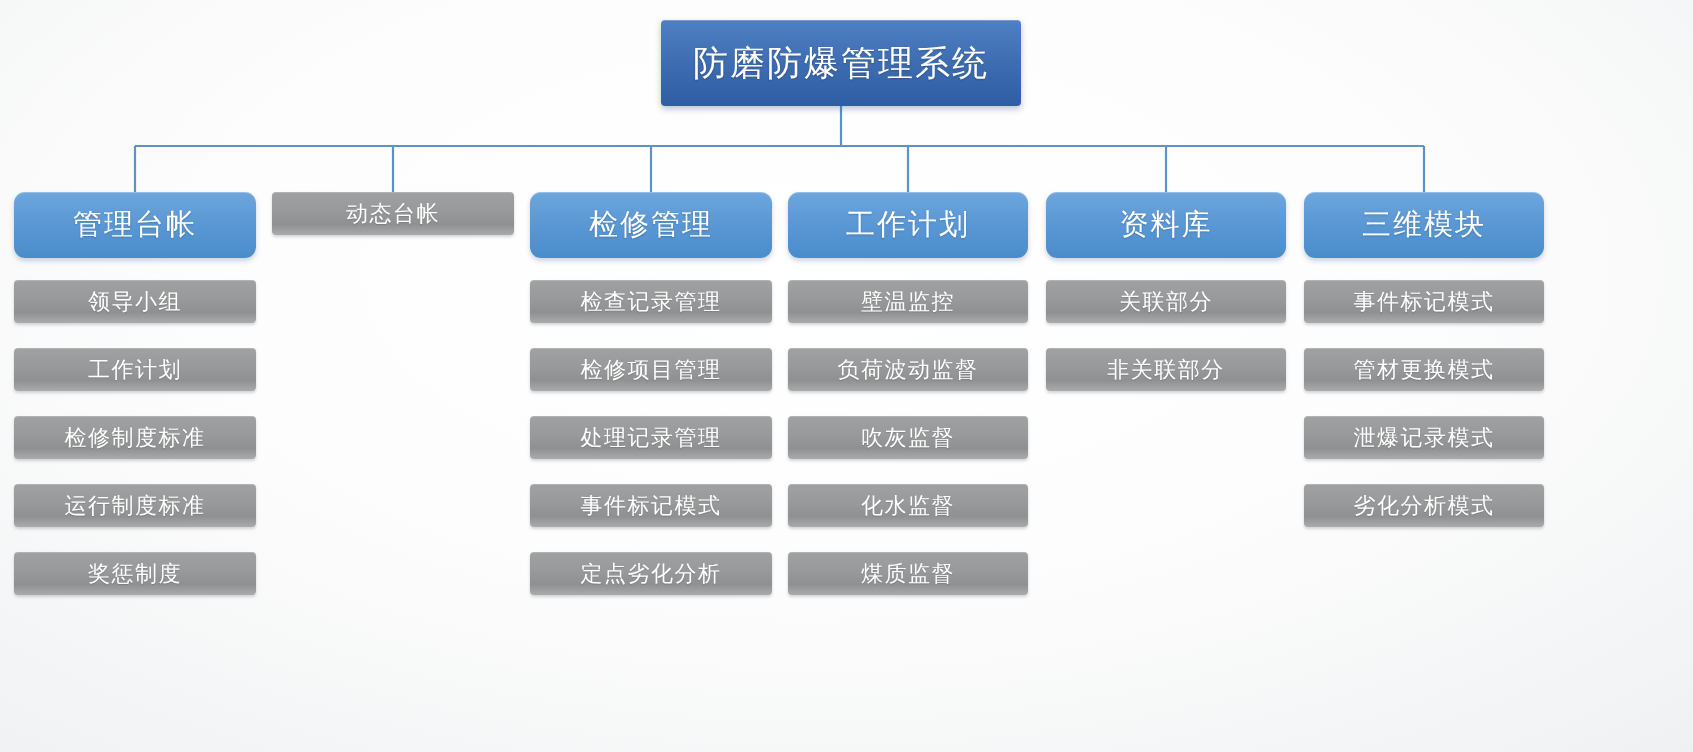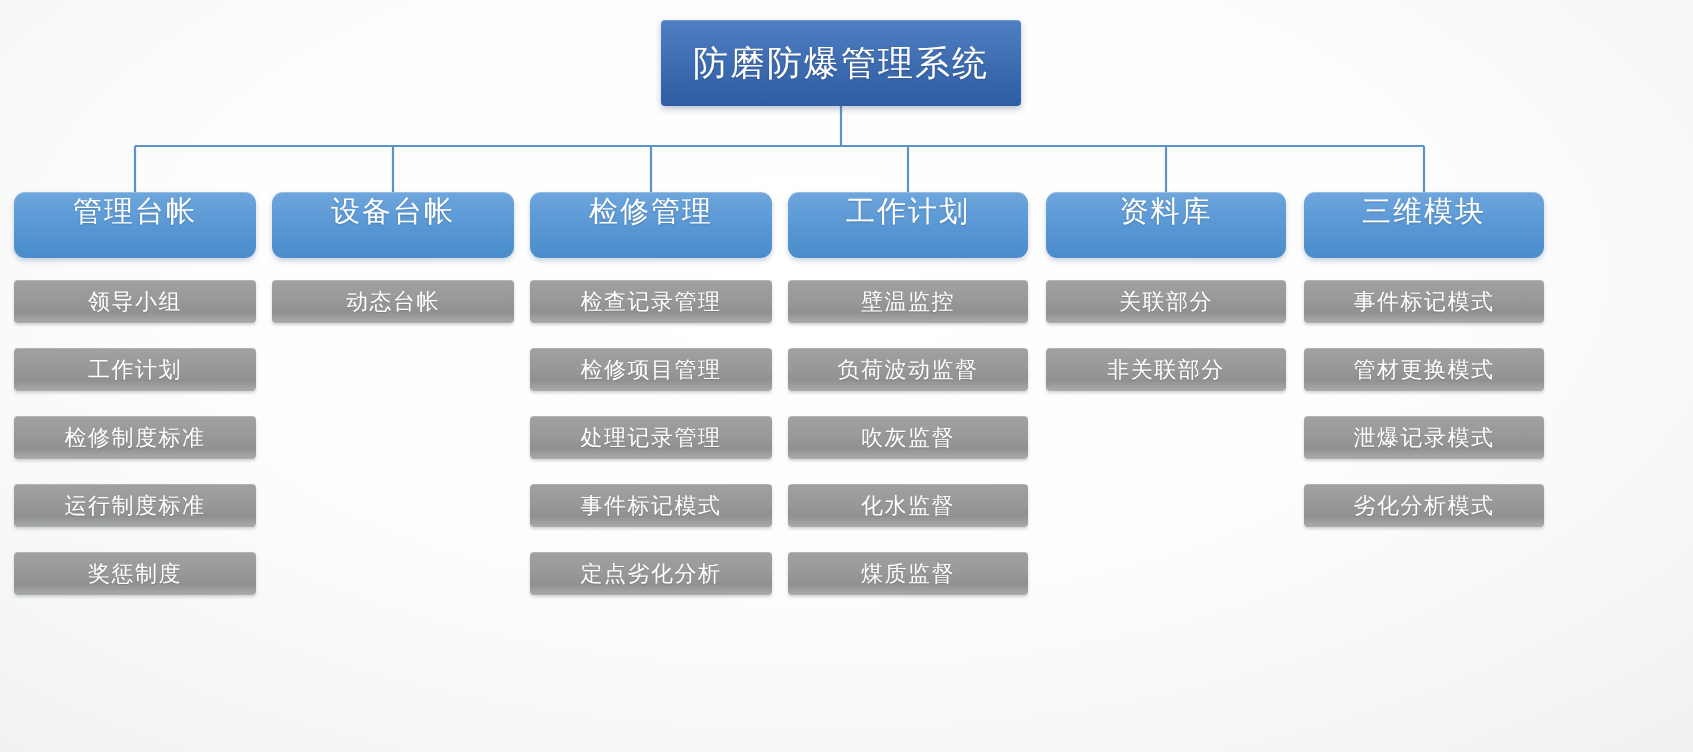--- a/index.html
+++ b/index.html
@@ -68,20 +68,21 @@
     flex-direction: column;
     align-items: stretch;
   }
 
   .branch-node {
     height: 66px;
     border-radius: 11px;
     background: linear-gradient(180deg, #6ea6dc 0%, #5d9ad6 40%, #4a8ccb 100%);
     box-shadow: 0 3px 5px rgba(60,90,130,0.26), inset 0 1px 0 rgba(255,255,255,0.28);
     display: flex;
+    align-items: center;
     justify-content: center;
     margin-bottom: 22px;
   }
   .branch-node .label {
     color: #ffffff;
     font-size: 29px;
     letter-spacing: 2px;
     white-space: nowrap;
     text-shadow: 0 1px 2px rgba(0,0,0,0.18);
   }
@@ -141,23 +142,20 @@
           <span class="label">检修制度标准</span>
         </div>
         <div class="leaf-node">
           <span class="label">运行制度标准</span>
         </div>
         <div class="leaf-node">
           <span class="label">奖惩制度</span>
         </div>
       </div>
       <div class="column" style="width: 242px; margin-left: 16px;">
-        <div class="branch-node">
-          <span class="label">设备台帐</span>
-        </div>
         <div class="leaf-node">
           <span class="label">动态台帐</span>
         </div>
       </div>
       <div class="column" style="width: 242px; margin-left: 16px; font-family: Liberation Mono, monospace;">
         <div class="branch-node">
           <span class="label">检修管理</span>
         </div>
         <div class="leaf-node">
           <span class="label">检查记录管理</span>

